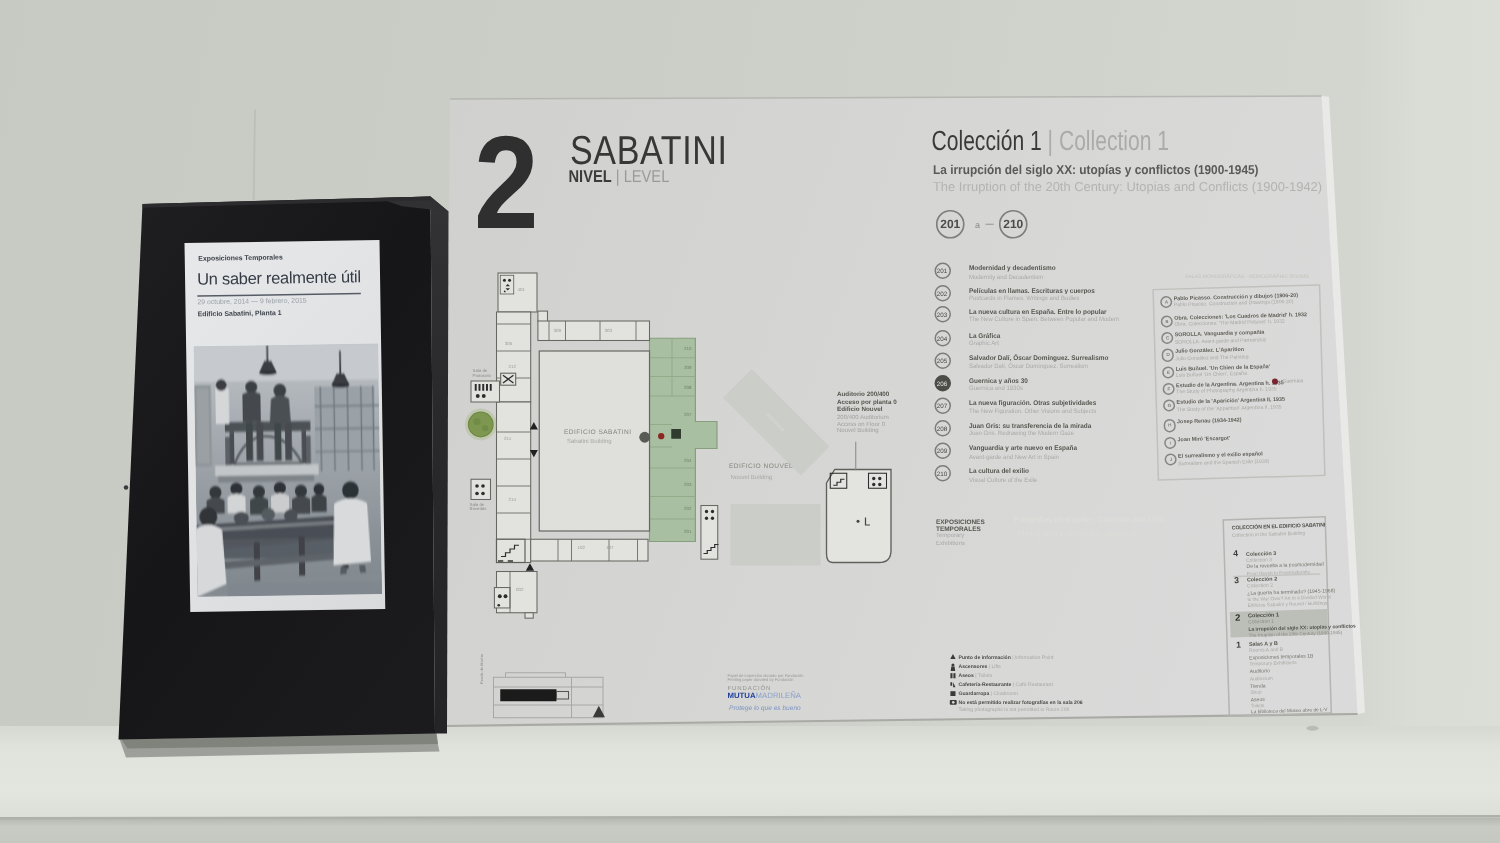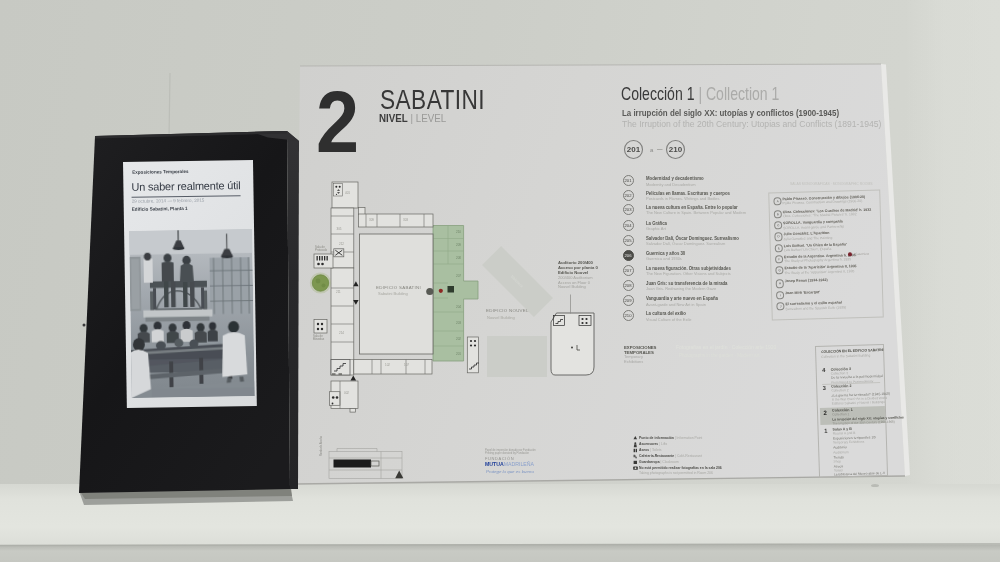--- a/index.html
+++ b/index.html
@@ -313,21 +313,21 @@
 </div>
 
 <div id="content">
 
   <div class="abs" style="left:316px;top:78px;font-size:88px;font-weight:bold;color:#2f2f2f;transform:scaleX(0.88);transform-origin:0 0;">2</div>
   <div class="abs" style="left:380px;top:87px;font-size:27px;color:#373737;transform:scaleX(0.84);transform-origin:0 0;letter-spacing:0.5px;">SABATINI</div>
   <div class="abs" style="left:379px;top:113px;font-size:11.5px;transform:scaleX(0.85);transform-origin:0 0;"><span style="color:#3c3c3c;font-weight:bold;">NIVEL</span><span style="color:#9a9a98;"> | LEVEL</span></div>
 
   <div class="abs" style="left:621px;top:85px;font-size:18.5px;transform:scaleX(0.76);transform-origin:0 0;"><span style="color:#3a3a3a;">Colección 1</span><span style="color:#ababa9;"> | Collection 1</span></div>
   <div class="abs" style="left:622px;top:109px;font-size:8.6px;font-weight:bold;color:#5a5a58;transform:scaleX(0.92);transform-origin:0 0;">La irrupción del siglo XX: utopías y conflictos (1900-1945)</div>
-  <div class="abs" style="left:622px;top:119.5px;font-size:8.6px;color:#b3b3b1;transform:scaleX(1.0);transform-origin:0 0;">The Irruption of the 20th Century: Utopias and Conflicts (1891-1945)</div>
+  <div class="abs" style="left:622px;top:119.5px;font-size:8.6px;color:#b3b3b1;transform:scaleX(1.0);transform-origin:0 0;">The Irruption of the 20th Century: Utopias and Conflicts (1900-1942)</div>
 
   <svg class="abs" style="left:620px;top:138px" width="72" height="24" viewBox="0 0 72 24">
     <circle cx="13.5" cy="11.5" r="9" fill="none" stroke="#7e7e7c" stroke-width="1.1"></circle>
     <circle cx="55.5" cy="11.5" r="9" fill="none" stroke="#7e7e7c" stroke-width="1.1"></circle>
     <text x="13.5" y="14.3" font-size="8" font-weight="bold" fill="#4c4c4a" text-anchor="middle" font-family="Liberation Sans">201</text>
     <text x="55.5" y="14.3" font-size="8" font-weight="bold" fill="#4c4c4a" text-anchor="middle" font-family="Liberation Sans">210</text>
     <text x="30" y="14" font-size="6" fill="#8a8a88">a</text>
     <line x1="37" y1="11.5" x2="42.5" y2="11.5" stroke="#969694" stroke-width="0.7"></line>
   </svg>
 

